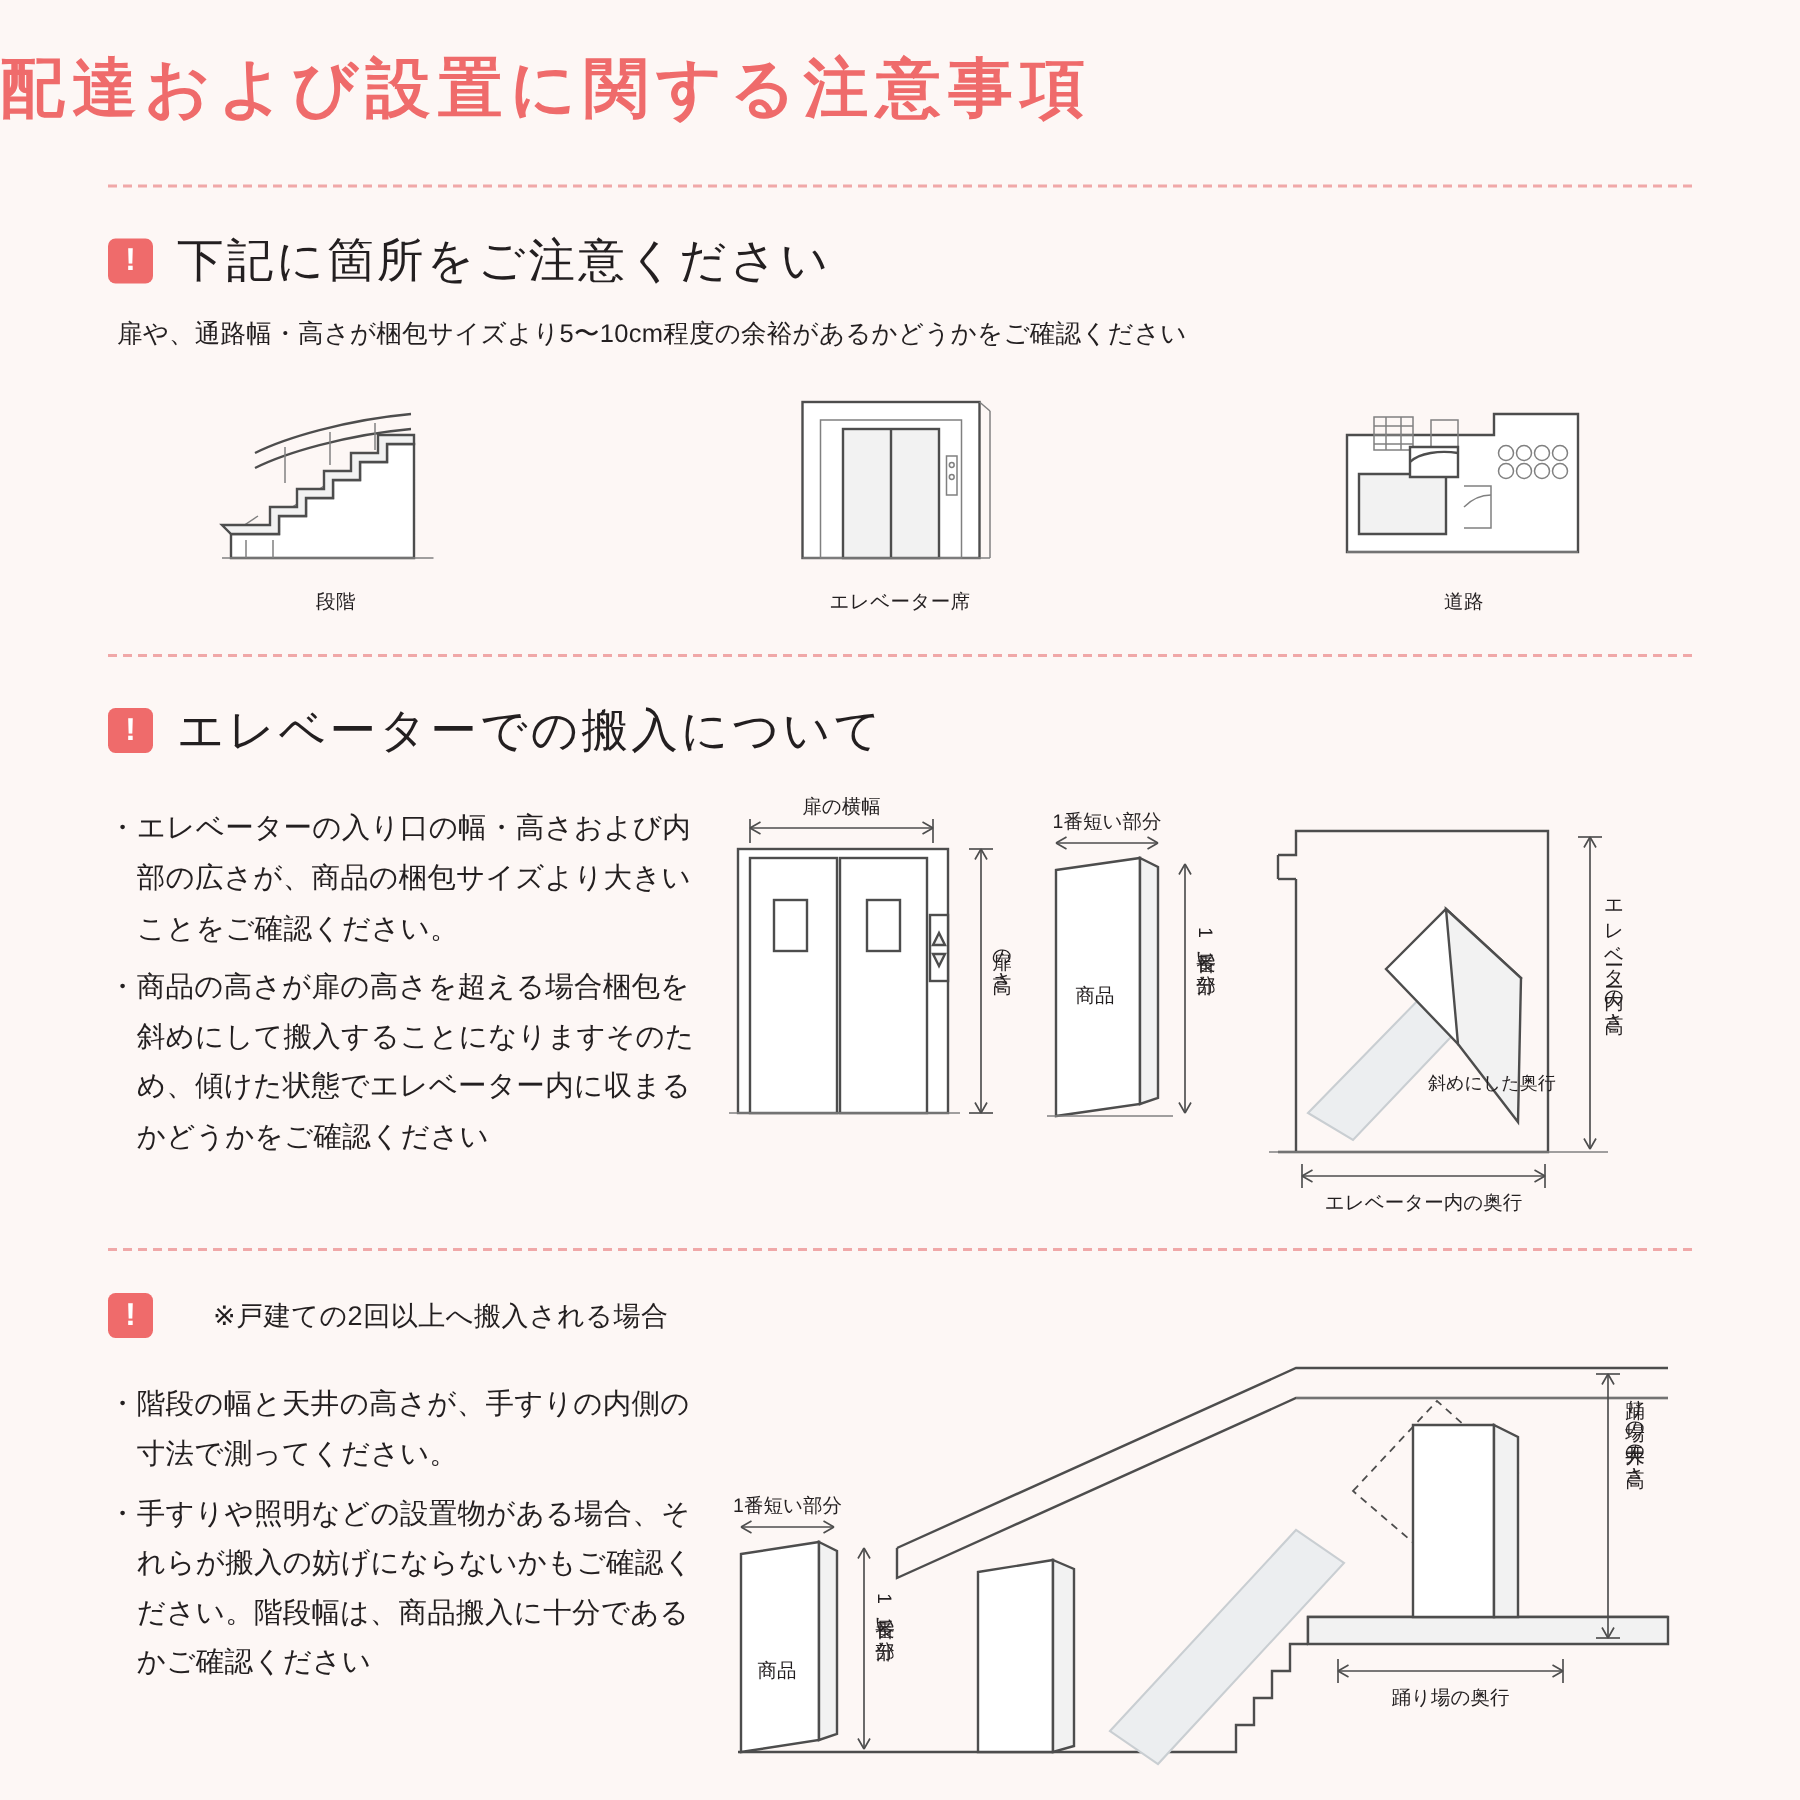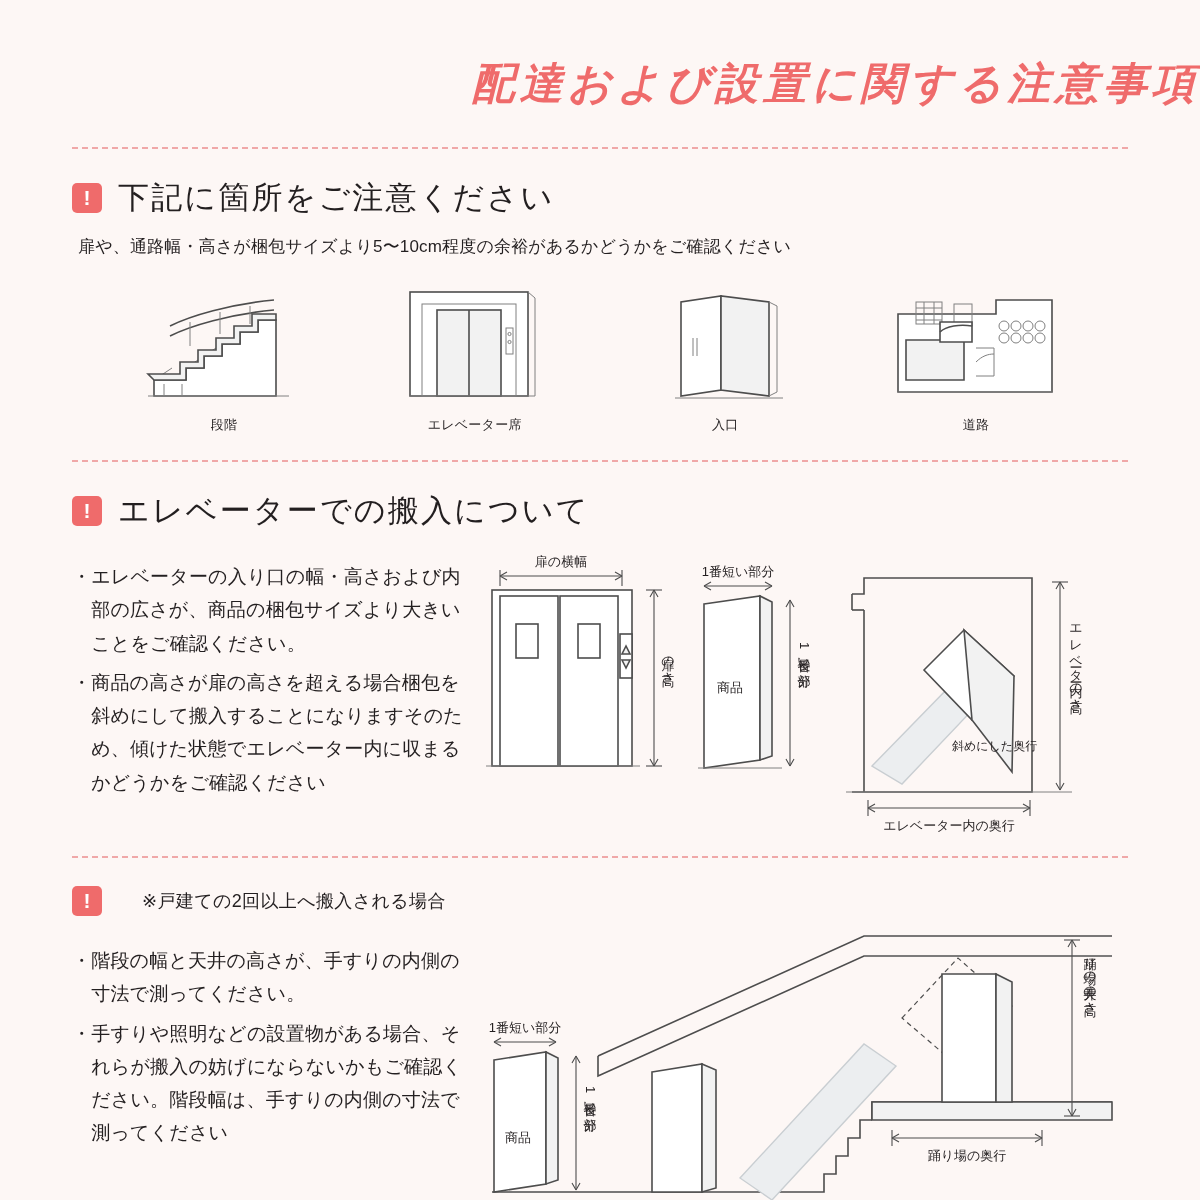--- a/index.html
+++ b/index.html
@@ -7,28 +7,27 @@
     width:1200px;height:1200px;
     background:#fdf7f5;
     font-family:"Liberation Sans","DejaVu Sans",sans-serif;
     color:#231f20;
     overflow:hidden;
   }
   .page{position:relative;width:1200px;height:1200px;}
 
   
   .title{
-    text-align:right;
+    text-align:left;
     color:#ef6b6b;
     font-size:43px;
     font-weight:bold;
     letter-spacing:.12em;
-    padding-top:62px;
+    padding-top:38px;
     line-height:1;
-    font-style:italic;
   }
 
   
   .divider{
     height:0;
     border-top:2px dashed #f0a8a8;
     margin:0 72px;
   }
 
   
@@ -128,33 +127,20 @@
           <rect class="ln-thin" x="131" y="48" width="7" height="26"></rect>
           <circle class="ln-thin" cx="134.5" cy="54" r="1.6"></circle>
           <circle class="ln-thin" cx="134.5" cy="62" r="1.6"></circle>
           <line class="ln-thin" x1="35" y1="116" x2="160" y2="116"></line>
           <line class="ln-thin" x1="153" y1="12" x2="160" y2="18"></line>
           <line class="ln-thin" x1="160" y1="18" x2="160" y2="116"></line>
         </svg>
         <div class="icon-cap">エレベーター席</div>
       </div>
 
-      <div class="icon-cell">
-        <svg width="200" height="130" viewBox="0 0 200 130">
-          <path class="fillw" d="M56 22 L56 116 L96 110 L96 16 Z"></path>
-          <path class="fillg" d="M96 16 L96 110 L144 116 L144 22 Z"></path>
-          <line class="ln-thin" x1="72" y1="58" x2="72" y2="76"></line>
-          <line class="ln-thin" x1="68" y1="58" x2="68" y2="76"></line>
-          <line class="ln-thin" x1="144" y1="22" x2="152" y2="26"></line>
-          <line class="ln-thin" x1="152" y1="26" x2="152" y2="112"></line>
-          <line class="ln-thin" x1="144" y1="116" x2="152" y2="112"></line>
-          <line class="ln-thin" x1="50" y1="118" x2="158" y2="118"></line>
-        </svg>
-        <div class="icon-cap">入口</div>
-      </div>
 
       <div class="icon-cell">
         <svg width="200" height="130" viewBox="0 0 200 130">
           <path class="fillw" d="M22 34 L120 34 L120 20 L176 20 L176 112 L22 112 Z"></path>
           <rect class="ln-thin" x="40" y="22" width="26" height="22"></rect>
           <g class="ln-thin">
             <line x1="40" y1="28" x2="66" y2="28"></line>
             <line x1="40" y1="34" x2="66" y2="34"></line>
             <line x1="40" y1="40" x2="66" y2="40"></line>
             <line x1="48" y1="22" x2="48" y2="44"></line>
@@ -292,21 +278,21 @@
 
     <div class="cols">
       <div class="col-text">
         <ul class="bullets">
           <li>
             <span class="dot">・</span>
             <span>階段の幅と天井の高さが、手すりの内側の寸法で測ってください。</span>
           </li>
           <li>
             <span class="dot">・</span>
-            <span>手すりや照明などの設置物がある場合、それらが搬入の妨げにならないかもご確認ください。階段幅は、手すりの内側の寸法で測ってください</span>
+            <span>手すりや照明などの設置物がある場合、それらが搬入の妨げにならないかもご確認ください。階段幅は、商品搬入に十分であるかご確認ください</span>
           </li>
         </ul>
       </div>
 
       <div class="col-fig">
         <svg width="656" height="290" viewBox="0 0 656 290">
 
           <g>
             <path class="ln" d="M20 266 L352 266 L352 248 L364 248 L364 230 L376 230 L376 212 L388 212 L388 194 L400 194"></path>
             <path class="ln" d="M400 194 L400 176 L640 176"></path>

